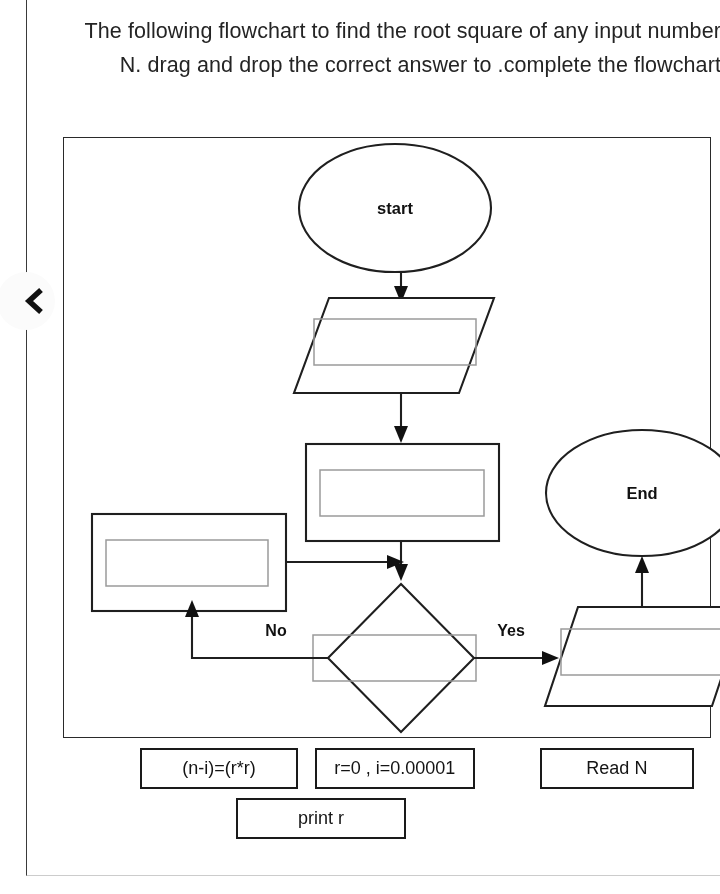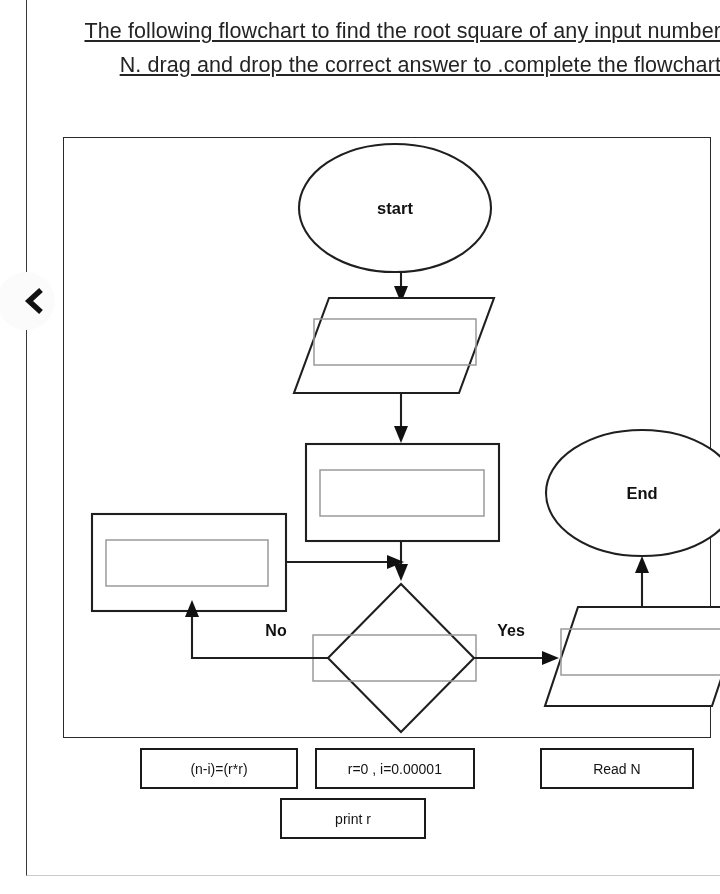--- a/index.html
+++ b/index.html
@@ -33,21 +33,20 @@
   .question{
     position:absolute;
     left:52px; top:14px;
     width:642px;
     text-align:right;
     font-size:21.5px;
     line-height:34px;
     color:#242424;
     font-family:"Liberation Sans", sans-serif;
     letter-spacing:0.1px;
-    text-decoration:underline;
   }
 
   .chart-frame{
     position:absolute;
     left:36px; top:137px;
     width:648px; height:601px;
     border:1.8px solid #2a2a2a;
     box-sizing:border-box;
     overflow:visible;
     text-decoration:underline;
@@ -81,30 +80,30 @@
   }
   .ans-row.row1{ padding-left:77px; }
   .ans-row.row2{ padding-left:173px; }
   .ans-box{
     border:2px solid #1a1a1a;
     background:#ffffff;
     height:41px;
     display:flex;
     align-items:center;
     justify-content:center;
-    font-size:14px;
+    font-size:18px;
     color:#141414;
     box-sizing:border-box;
     margin-right:17px;
     font-family:"Liberation Sans", sans-serif;
   }
   .w1{ width:172px; }
   .w2{ width:174px; }
   .w3{ width:168px;margin-left:48px; }
-  .w4{ width:146px;margin-left:44px; }
+  .w4{ width:170px; }
   .w5{ width:170px; }
 </style>
 </head>
 <body>
 
 <div class="page-card">
 
   <div class="back-fab">
     <svg width="26" height="30" viewBox="0 0 26 30">
       <path d="M20 4 L8 15 L20 26" fill="none" stroke="#111111" stroke-width="5.5" stroke-linecap="butt"></path>

